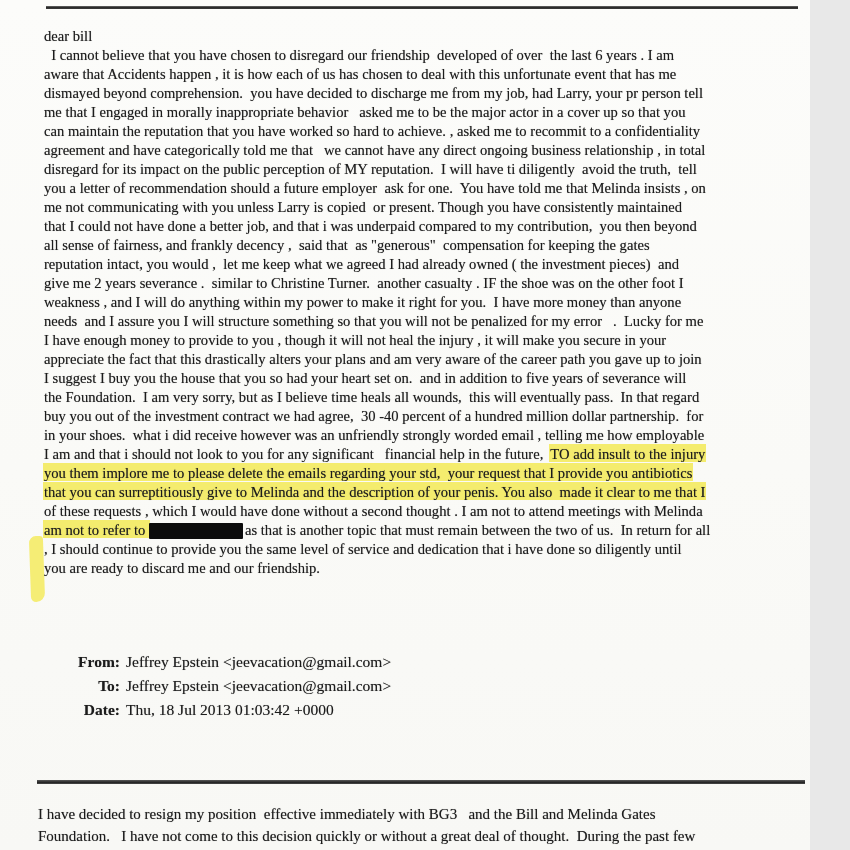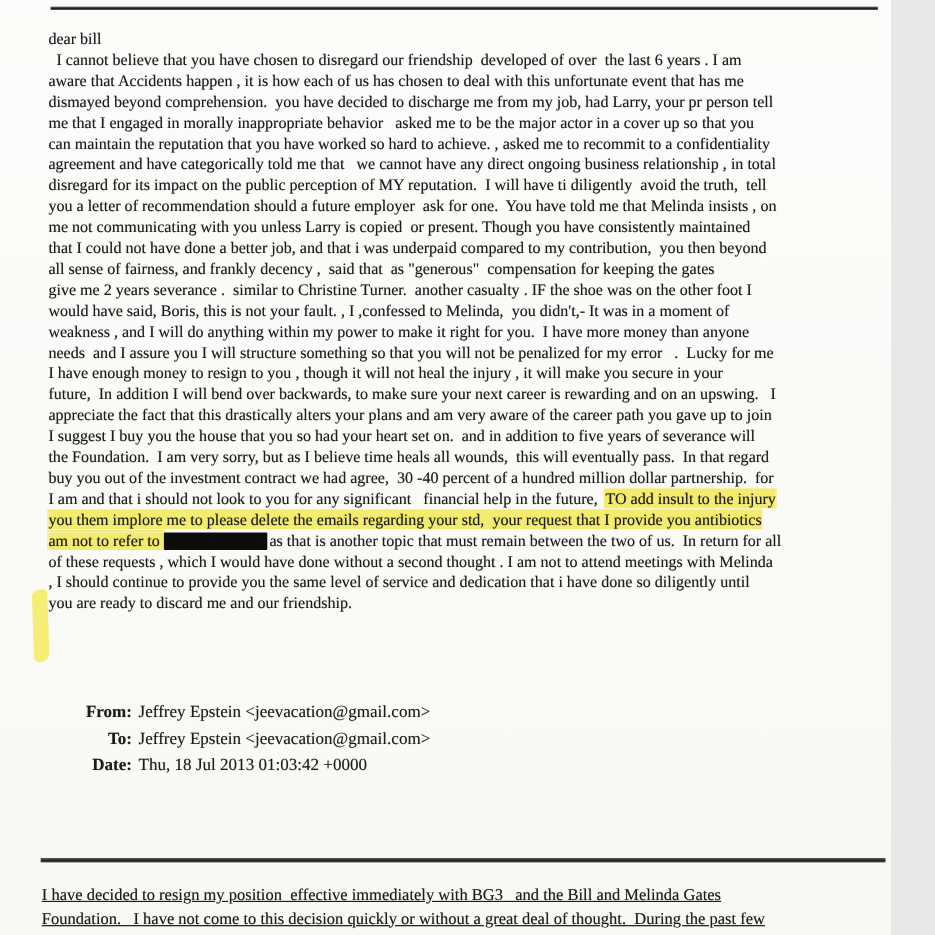--- a/index.html
+++ b/index.html
@@ -28,66 +28,67 @@
     display:inline-block; width:94px; height:16px;
     background:#0c0c0c; vertical-align:-4px; margin-right:2px;
     border-radius:1px;
   }
   .smear {
     position:absolute; left:30px; top:536px; width:14px; height:66px;
     background:var(--hl,#f4ec6e); border-radius:8px 4px 10px 6px;
     transform:rotate(-2deg); opacity:0.95;
   }
   .headers {
-    position:absolute; left:44px; top:636px; font-size:15.5px;
+    position:absolute; left:44px; top:650px; font-size:15.5px;
     text-shadow:0 0 0.7px rgba(40,40,40,0.5);
   }
   .hrow { display:flex; line-height:23.8px; }
   .hlabel { width:76px; text-align:right; font-weight:bold; white-space:pre; }
   .hvalue { padding-left:6px; white-space:pre;text-align:right; }
   .footer {
     position:absolute; left:38px; top:804px; width:800px;
     font-size:15px; line-height:21.5px;
     text-shadow:0 0 0.7px rgba(40,40,40,0.55);
   }
-  .footer .line { height:21.5px;text-decoration:underline; }
+  .footer .line { height:21.5px; }
 </style>
 </head>
 <body>
 
 <div class="page">
   <div class="rule top-rule"></div>
   <div class="smear"></div>
   <div class="letter-body" id="letter-body">
       <div class="line"><span>dear bill</span></div>
       <div class="line"><span>  I cannot believe that you have chosen to disregard our friendship  developed of over  the last 6 years . I am</span></div>
       <div class="line"><span>aware that Accidents happen , it is how each of us has chosen to deal with this unfortunate event that has me</span></div>
       <div class="line"><span>dismayed beyond comprehension.  you have decided to discharge me from my job, had Larry, your pr person tell</span></div>
       <div class="line"><span>me that I engaged in morally inappropriate behavior   asked me to be the major actor in a cover up so that you</span></div>
       <div class="line"><span>can maintain the reputation that you have worked so hard to achieve. , asked me to recommit to a confidentiality</span></div>
       <div class="line"><span>agreement and have categorically told me that   we cannot have any direct ongoing business relationship , in total</span></div>
       <div class="line"><span>disregard for its impact on the public perception of MY reputation.  I will have ti diligently  avoid the truth,  tell</span></div>
       <div class="line"><span>you a letter of recommendation should a future employer  ask for one.  You have told me that Melinda insists , on</span></div>
       <div class="line"><span>me not communicating with you unless Larry is copied  or present. Though you have consistently maintained</span></div>
       <div class="line"><span>that I could not have done a better job, and that i was underpaid compared to my contribution,  you then beyond</span></div>
       <div class="line"><span>all sense of fairness, and frankly decency ,  said that  as "generous"  compensation for keeping the gates</span></div>
+      <div class="line"><span>reputation intact, you would ,  let me keep what we agreed I had already owned ( the investment pieces)  and</span></div>
       <div class="line"><span>give me 2 years severance .  similar to Christine Turner.  another casualty . IF the shoe was on the other foot I</span></div>
-      <div class="line"><span>would have said, Boris, this is not your fault. , I ,confessed to Melinda,  you didn't,- It was in a moment of</span></div>
       <div class="line"><span>weakness , and I will do anything within my power to make it right for you.  I have more money than anyone</span></div>
       <div class="line"><span>needs  and I assure you I will structure something so that you will not be penalized for my error   .  Lucky for me</span></div>
-      <div class="line"><span>I have enough money to resign to you , though it will not heal the injury , it will make you secure in your</span></div>
-      <div class="line"><span>future,  In addition I will bend over backwards, to make sure your next career is rewarding and on an upswing.   I</span></div>
+      <div class="line"><span>I have enough money to provide to you , though it will not heal the injury , it will make you secure in your</span></div>
       <div class="line"><span>appreciate the fact that this drastically alters your plans and am very aware of the career path you gave up to join</span></div>
       <div class="line"><span>I suggest I buy you the house that you so had your heart set on.  and in addition to five years of severance will</span></div>
       <div class="line"><span>the Foundation.  I am very sorry, but as I believe time heals all wounds,  this will eventually pass.  In that regard</span></div>
       <div class="line"><span>buy you out of the investment contract we had agree,  30 -40 percent of a hundred million dollar partnership.  for</span></div>
+      <div class="line"><span>in your shoes.  what i did receive however was an unfriendly strongly worded email , telling me how employable</span></div>
       <div class="line"><span>I am and that i should not look to you for any significant   financial help in the future,  </span><span class="hl">TO add insult to the injury</span></div>
       <div class="line"><span class="hl">you them implore me to please delete the emails regarding your std,  your request that I provide you antibiotics</span></div>
+      <div class="line"><span class="hl">that you can surreptitiously give to Melinda and the description of your penis. You also  made it clear to me that I</span></div>
+      <div class="line"><span>of these requests , which I would have done without a second thought . I am not to attend meetings with Melinda</span></div>
       <div class="line"><span class="hl">am not to refer to </span><span class="redaction" style="background: rgb(12, 12, 12);"></span><span>as that is another topic that must remain between the two of us.  In return for all</span></div>
-      <div class="line"><span>of these requests , which I would have done without a second thought . I am not to attend meetings with Melinda</span></div>
       <div class="line"><span>, I should continue to provide you the same level of service and dedication that i have done so diligently until</span></div>
       <div class="line"><span>you are ready to discard me and our friendship.</span></div>
     </div>
   <div class="headers" id="email-headers">
       <div class="hrow">
         <span class="hlabel">From:</span>
         <span class="hvalue">Jeffrey Epstein &lt;jeevacation@gmail.com&gt;</span>
       </div>
       <div class="hrow">
         <span class="hlabel">To:</span>

